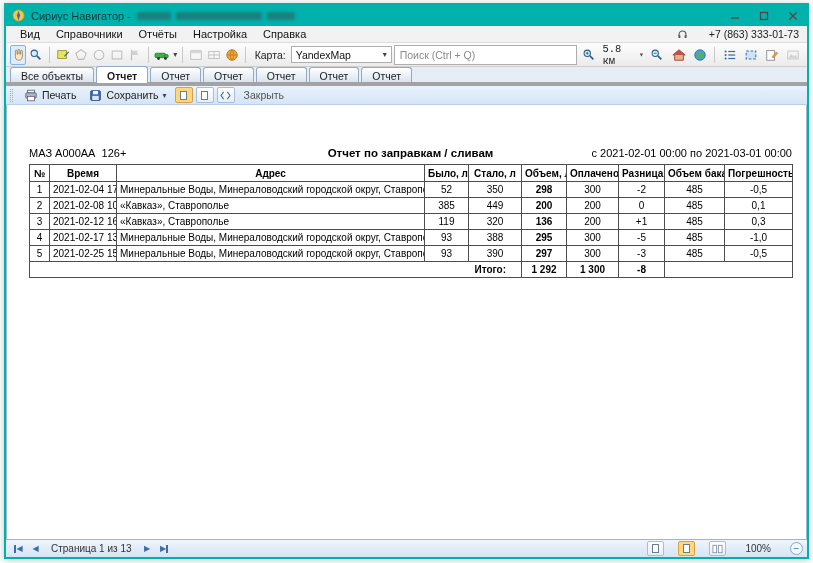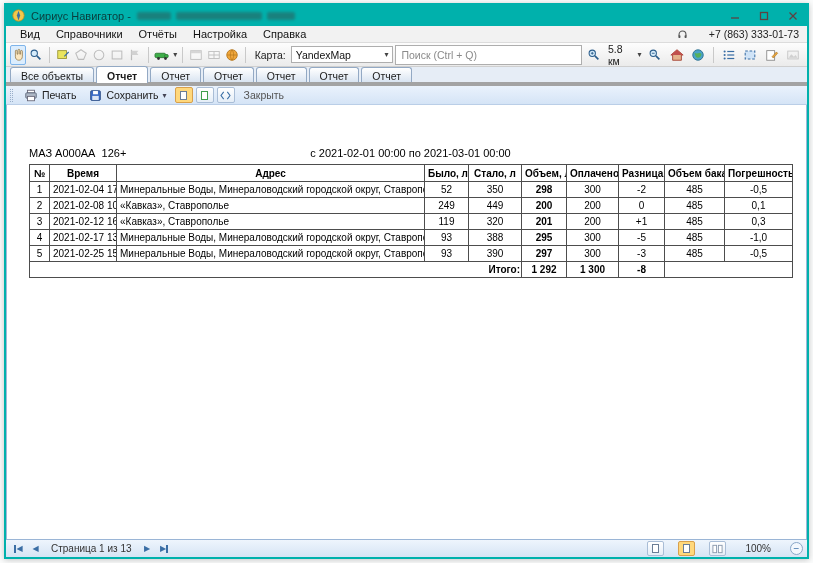--- a/index.html
+++ b/index.html
@@ -38,21 +38,21 @@
   .tbtn.disabled{opacity:.38;filter:grayscale(1);}
   .tsep{width:1px;height:16px;background:#c9c9c9;margin:0 3px;}
   .map-label{padding:0 3px 0 4px;color:#222;}
   .combo{height:17px;border:1px solid #aeaeae;background:#fff;width:150px;display:flex;
     align-items:center;padding:0 4px;position:relative;color:#111;}
   .combo .arr{margin-left:auto;font-size:8px;color:#444;}
   .searchbox{height:20px;border:1px solid #aeaeae;background:#fff;width:276px;font-size:10.5px;
     padding:0 5px;font-family:"Liberation Sans",sans-serif;color:#333;}
   .searchbox::placeholder{color:#8a8a8a;}
   .right-tools{margin-left:auto;display:flex;align-items:center;gap:2px;}
-  .scale{display:flex;align-items:center;gap:3px;padding:0 2px;color:#222;}
+  .scale{display:flex;align-items:center;gap:3px;padding:0 2px;color:#222;font-family:Liberation Mono, monospace;}
   .scale .arr{font-size:8px;color:#444;}
 
   
   .tabbar{height:19px;background:#e6edf6;display:flex;align-items:flex-end;padding:2px 0 0 4px;
     border-bottom:4px solid #a3a3a3;flex:0 0 auto;}
   .tab{height:15px;padding:1px 10px 0;font-size:10.5px;background:linear-gradient(#ffffff,#d9e4f1);
     border:1px solid #93a9c4;border-bottom:none;border-radius:3px 3px 0 0;margin-right:2px;
     color:#1a1a1a;display:flex;align-items:center;cursor:default;white-space:nowrap;}
   .tab.active{background:#fff;font-weight:bold;height:17px;margin-bottom:-1px;}
 
@@ -76,21 +76,21 @@
   .veh{justify-self:start;white-space:pre;}
   .rtitle{font-weight:bold;font-size:11.5px;}
   .period{justify-self:end;}
 
   table.report{width:763px;border-collapse:collapse;table-layout:fixed;}
   table.report th,table.report td{border:1px solid #4d4d4d;font-size:10px;padding:1px 3px;
     height:16px;text-align:center;color:#000;overflow:hidden;white-space:nowrap;}
   table.report th{font-weight:bold;height:17px;}
   table.report td.left{text-align:left;}
   table.report td.bold{font-weight:bold;}
-  table.report td.total-label{text-align:right;font-weight:bold;padding-right:1px;}
+  table.report td.total-label{text-align:right;font-weight:bold;padding-right:15px;}
 
   
   .statusbar{height:18px;background:linear-gradient(#eef5fd,#d6e4f4);border-top:1px solid #9ab5d6;
     display:flex;align-items:center;padding:0 4px;font-size:10px;color:#333;flex:0 0 auto;}
   .nbtn{width:17px;height:14px;display:flex;align-items:center;justify-content:center;
     color:#3a6ea5;font-size:8px;border-radius:2px;}
   .nbtn .bar{display:inline-block;width:2px;height:8px;background:#3a6ea5;}
   .page-text{padding:0 7px;}
   .status-right{margin-left:auto;display:flex;align-items:center;gap:14px;}
   .vbtn{width:17px;height:15px;display:flex;align-items:center;justify-content:center;
@@ -338,20 +338,21 @@
           <polyline points="8,1 11,5 8,9" fill="none" stroke="#3a6ea5" stroke-width="1.2"></polyline>
         </svg>
       </div>
       <span class="close-label">Закрыть</span>
     </div>
 
     <div class="tabpage">
       <div class="content">
         <div class="report-head">
           <span class="veh">МАЗ А000АА  126+</span>
+          <span class="rtitle">Отчет по заправкам / сливам</span>
           <span class="period">с 2021-02-01 00:00 по 2021-03-01 00:00</span>
         </div>
         <table class="report">
           <colgroup>
               <col style="width: 20px;">
               <col style="width: 67px;">
               <col style="width: 308px;">
               <col style="width: 44px;">
               <col style="width: 53px;">
               <col style="width: 45px;">
@@ -384,35 +385,35 @@
                 <td class="bold">298</td>
                 <td>300</td>
                 <td>-2</td>
                 <td>485</td>
                 <td>-0,5</td>
               </tr>
               <tr>
                 <td>2</td>
                 <td>2021-02-08 10:48</td>
                 <td class="left">«Кавказ», Ставрополье</td>
-                <td>249</td>
+                <td>385</td>
                 <td>449</td>
                 <td class="bold">200</td>
                 <td>200</td>
                 <td>0</td>
                 <td>485</td>
                 <td>0,1</td>
               </tr>
               <tr>
                 <td>3</td>
                 <td>2021-02-12 16:57</td>
                 <td class="left">«Кавказ», Ставрополье</td>
                 <td>119</td>
                 <td>320</td>
-                <td class="bold">201</td>
+                <td class="bold">136</td>
                 <td>200</td>
                 <td>+1</td>
                 <td>485</td>
                 <td>0,3</td>
               </tr>
               <tr>
                 <td>4</td>
                 <td>2021-02-17 13:53</td>
                 <td class="left">Минеральные Воды, Минераловодский городской округ, Ставрополье</td>
                 <td>93</td>

